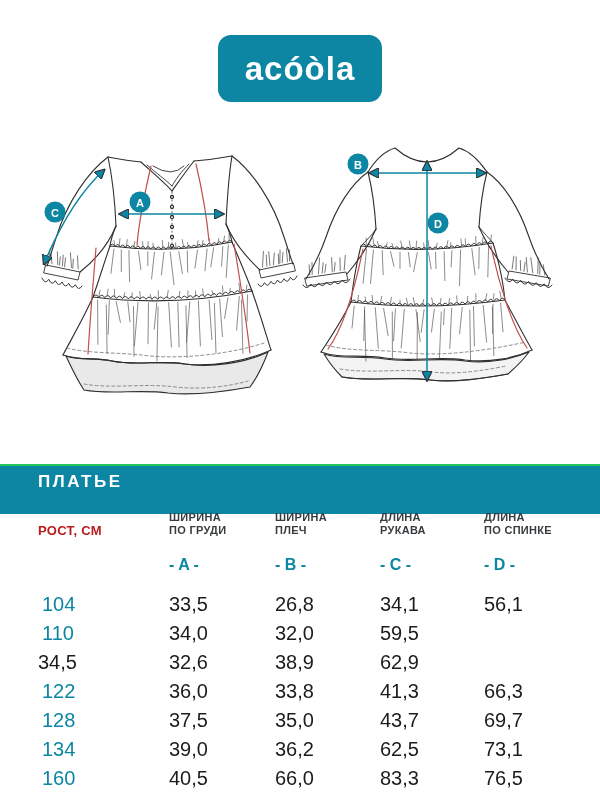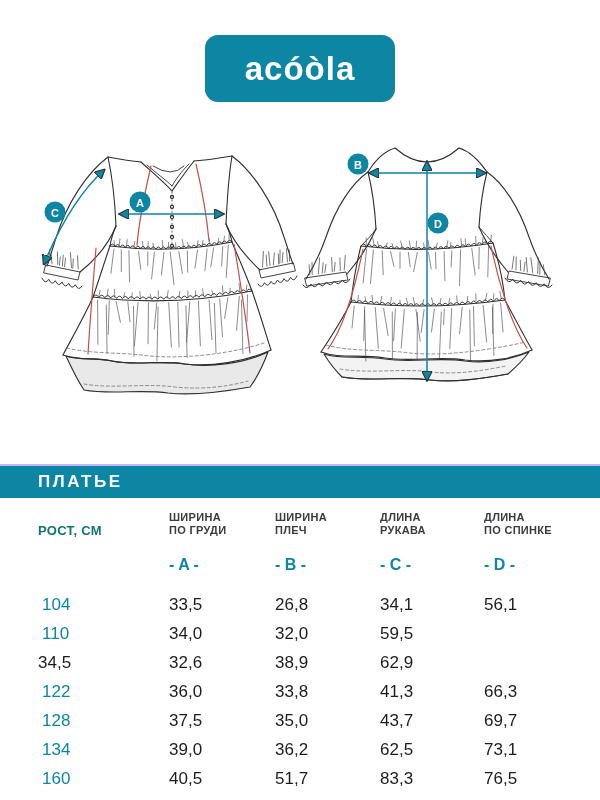--- a/index.html
+++ b/index.html
@@ -1,53 +1,53 @@
 <!DOCTYPE html>
 <html style="--accent: #0d86a3; --seam-red: #c2514b;"><head>
 <meta charset="utf-8">
 <style>
   html,body{margin:0;padding:0;background:#fff;}
   .page{position:relative;width:600px;height:800px;background:#fff;overflow:hidden;
         font-family:"Liberation Sans","DejaVu Sans",sans-serif;}
   
   .logo{position:absolute;top:35px;left:50%;transform:translateX(-50%);
-        width:190px;height:67px;background:var(--accent,#0d86a3);border-radius:13px;
+        width:164px;height:67px;background:var(--accent,#0d86a3);border-radius:13px;
         display:flex;align-items:center;justify-content:center;}
   .logo span{color:#fff;font-weight:bold;font-size:33px;letter-spacing:1px;}
   
   svg.draw{position:absolute;left:0;top:140px;width:600px;height:260px;display:block;}
   svg.draw path,svg.draw line,svg.draw circle.btn{fill:none;stroke:#2e2e2e;stroke-width:1.1;
         stroke-linecap:round;stroke-linejoin:round;}
   svg.draw .thin{stroke-width:0.9;}
   svg.draw .dash{stroke:#7e7e7e;stroke-width:0.9;stroke-dasharray:3 2.6;}
   svg.draw .dots{stroke:#6a6a6a;stroke-width:1;stroke-dasharray:1.3 2.6;}
   svg.draw .red{stroke:var(--seam-red,#c2514b);stroke-width:1.2;}
   svg.draw .fillgrey{fill:#e9e9e9;}
   svg.draw .fillsoft{fill:#f3f3f3;}
   svg.draw g.ticks line{stroke:#4c4c4c;stroke-width:0.65;}
   svg.draw g.cuffticks line{stroke:#3c3c3c;stroke-width:0.7;}
   svg.draw path.scallop{stroke:#2e2e2e;stroke-width:0.95;fill:none;}
   svg.draw .measure{stroke:var(--accent,#0d86a3);stroke-width:1.5;}
   svg.draw .badge{fill:var(--accent,#0d86a3);stroke:none;}
   svg.draw .badge-letter{fill:#fff;font-size:11px;font-weight:bold;text-anchor:middle;}
   #ah path{fill:var(--accent,#0d86a3);}
   
-  .titlebar{position:absolute;left:0;top:464px;width:600px;height:34px;
-        background:var(--accent,#0d86a3);border-top:2px solid #c4b5fd;box-sizing:border-box;}
+  .titlebar{position:absolute;left:0;top:464px;width:600px;height:50px;
+        background:var(--accent,#0d86a3);border-top:2px solid #22c55e;box-sizing:border-box;}
   .titlebar span{display:block;padding-left:38px;line-height:31px;color:#fff;
         font-size:17px;font-weight:bold;letter-spacing:2.5px;}
   
   .grid{display:grid;grid-template-columns:131px 106px 105px 104px 1fr;}
   .thead{position:absolute;left:38px;top:511px;width:548px;color:#383c3f;
         font-size:11px;font-weight:bold;line-height:13px;letter-spacing:0.3px;}
-  .thead .rowhead{align-self:end;font-size:13px;color:#0f766e;}
+  .thead .rowhead{align-self:end;font-size:13px;color:#b91c1c;}
   .letters{position:absolute;left:38px;top:556px;width:548px;
         color:var(--accent,#0d86a3);font-size:16px;font-weight:bold;}
   .rows{position:absolute;left:38px;top:590px;width:548px;}
-  .row{height:29px;align-items:center;font-size:17px;color:#1b1c1e;}
+  .row{height:29px;align-items:center;font-size:20px;color:#1b1c1e;}
   .cell.size{color:var(--accent,#0d86a3);padding-left:4px;}
 </style>
 </head>
 <body>
 
 <div class="page">
 
   <div class="logo">
     <span>acóòla</span>
   </div>
@@ -431,18 +431,18 @@
     <div class="row grid">
       <span class="cell size">134</span>
       <span class="cell">39,0</span>
       <span class="cell">36,2</span>
       <span class="cell">62,5</span>
       <span class="cell">73,1</span>
     </div>
     <div class="row grid">
       <span class="cell size">160</span>
       <span class="cell">40,5</span>
-      <span class="cell">51,7</span>
+      <span class="cell">66,0</span>
       <span class="cell">83,3</span>
       <span class="cell">76,5</span>
     </div>
   </div>
 </div>
 
 </body></html>

